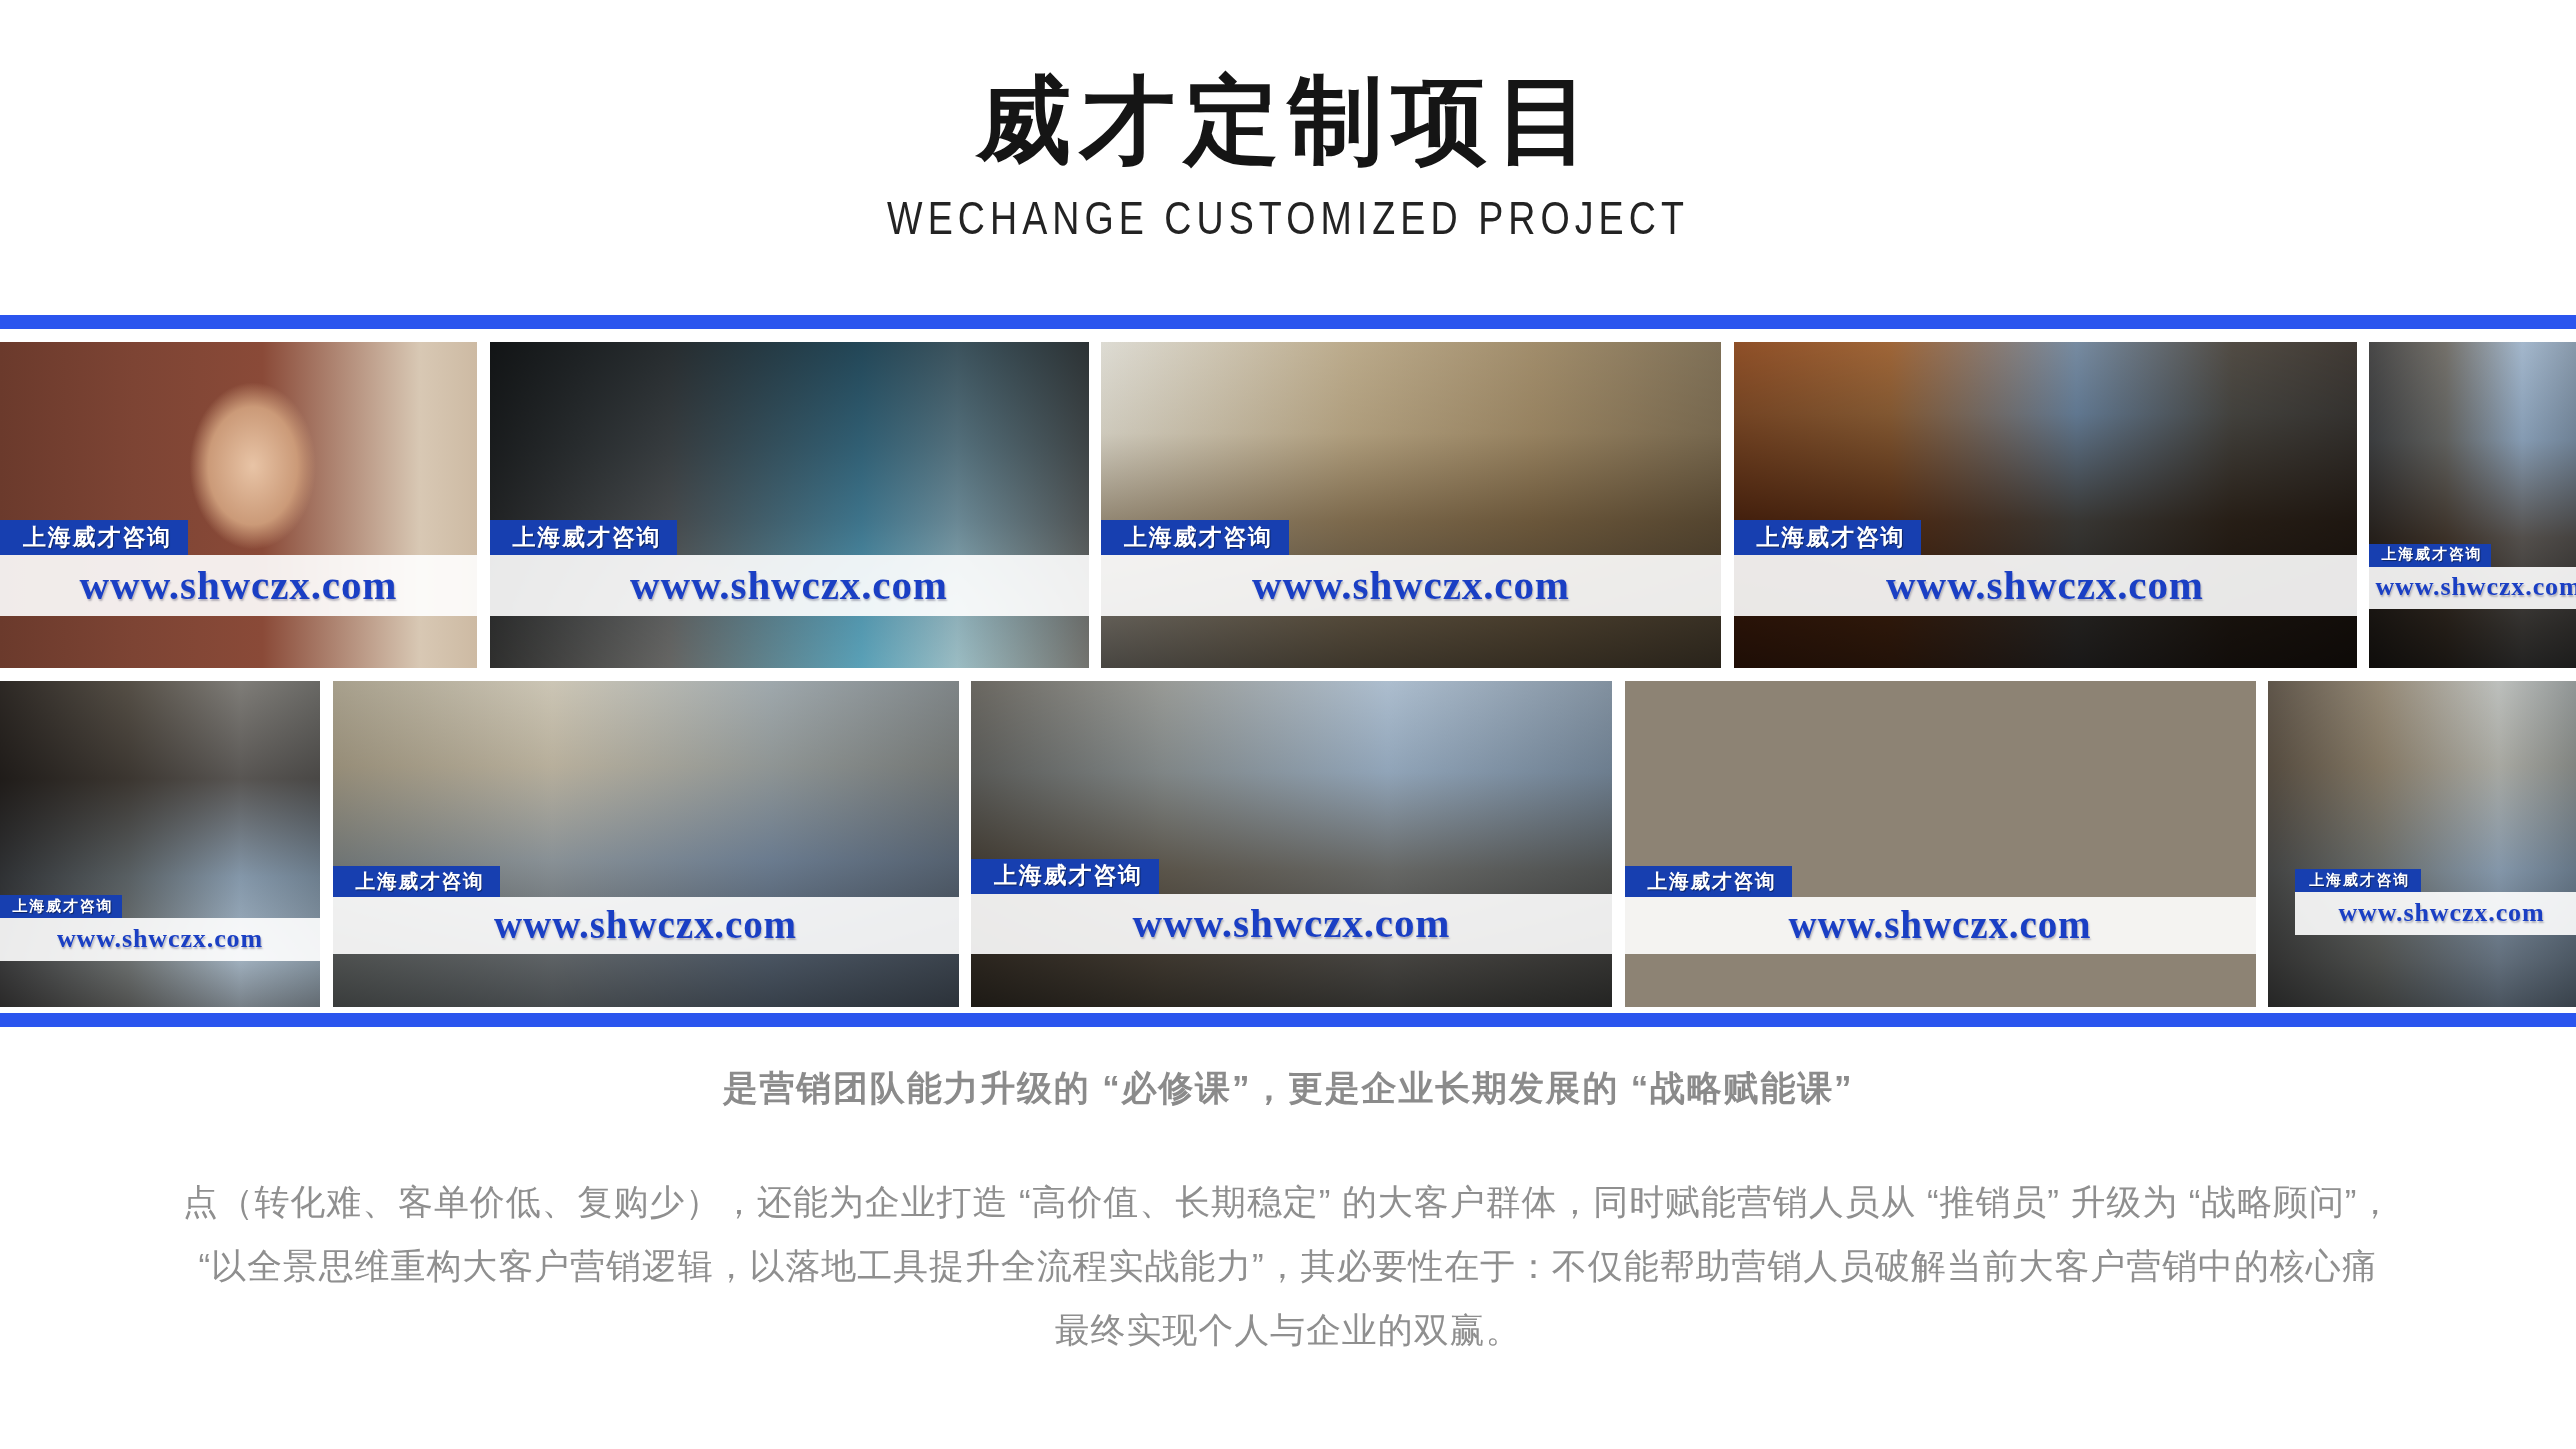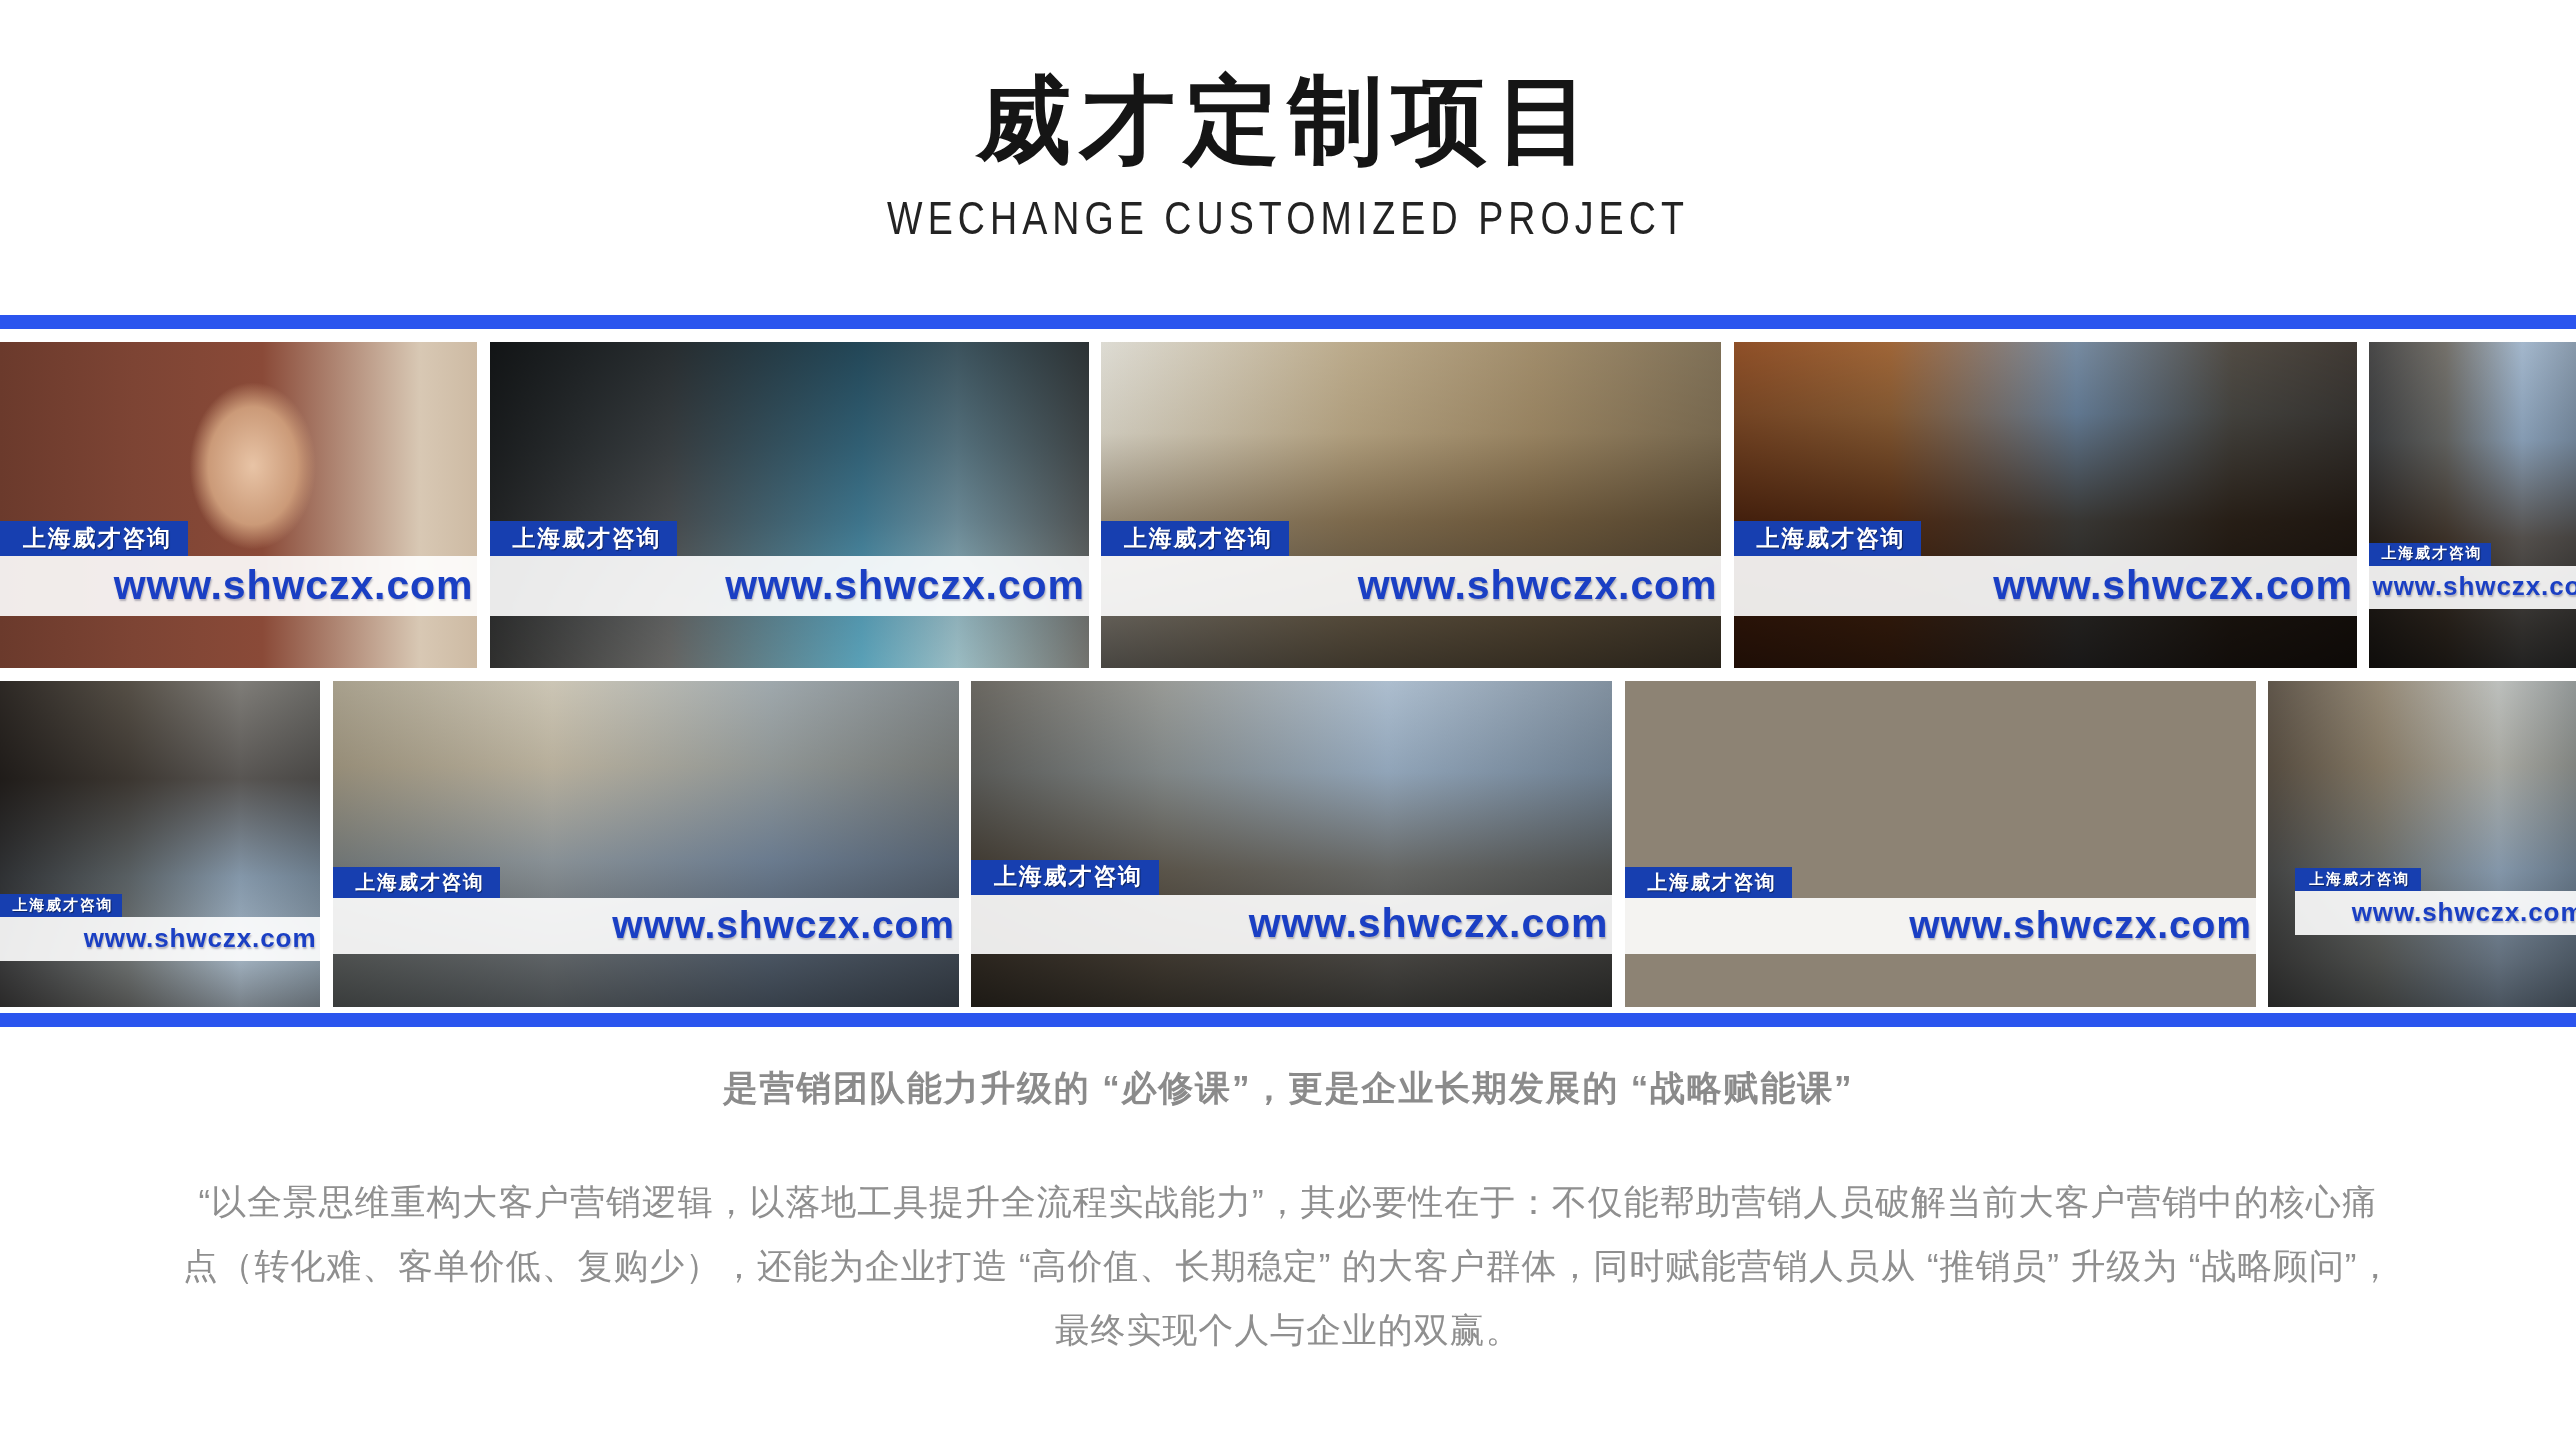--- a/index.html
+++ b/index.html
@@ -131,23 +131,23 @@
     letter-spacing:1.8px;
     padding:2.7px 16px 3.6px 23px;
     line-height:1.25;
     text-shadow:0.9px 0.9px 0.9px rgba(0,0,0,.45);
     white-space:nowrap;
   }
   .wm-url{
     background:rgba(255,255,255,.90);
     color:#1a3fc4;
     font-weight:bold;
-    font-family:Liberation Sans, sans-serif;
+    font-family:Liberation Serif, serif;
     letter-spacing:0.9px;
-    text-align:right;
+    text-align:center;
     padding:5.4px 3.6px 7.2px 3.6px;
     white-space:nowrap;
     text-shadow:0.9px 1.8px 1.8px rgba(60,60,90,.35);
   }
 
   .sz-lg .wm-tab{font-size:23px;}
   .sz-lg .wm-url{font-size:41px;}
   .sz-md .wm-tab{font-size:19.7px;}
   .sz-md .wm-url{font-size:34px;}
   .sz-sm .wm-tab{font-size:15px;}
@@ -268,18 +268,18 @@
         <div class="wm-url" style="margin-left:27px;">www.shwczx.com</div>
       </div>
     </div>
 
   </div>
 </div>
 
 <div class="footer">
   <div class="foot-head">是营销团队能力升级的 “必修课”，更是企业长期发展的 “战略赋能课”</div>
   <div class="foot-body">
+    <p>点（转化难、客单价低、复购少），还能为企业打造 “高价值、长期稳定” 的大客户群体，同时赋能营销人员从 “推销员” 升级为 “战略顾问”，</p>
     <p>“以全景思维重构大客户营销逻辑，以落地工具提升全流程实战能力”，其必要性在于：不仅能帮助营销人员破解当前大客户营销中的核心痛</p>
-    <p>点（转化难、客单价低、复购少），还能为企业打造 “高价值、长期稳定” 的大客户群体，同时赋能营销人员从 “推销员” 升级为 “战略顾问”，</p>
     <p>最终实现个人与企业的双赢。</p>
   </div>
 </div>
 
 
 </body></html>

